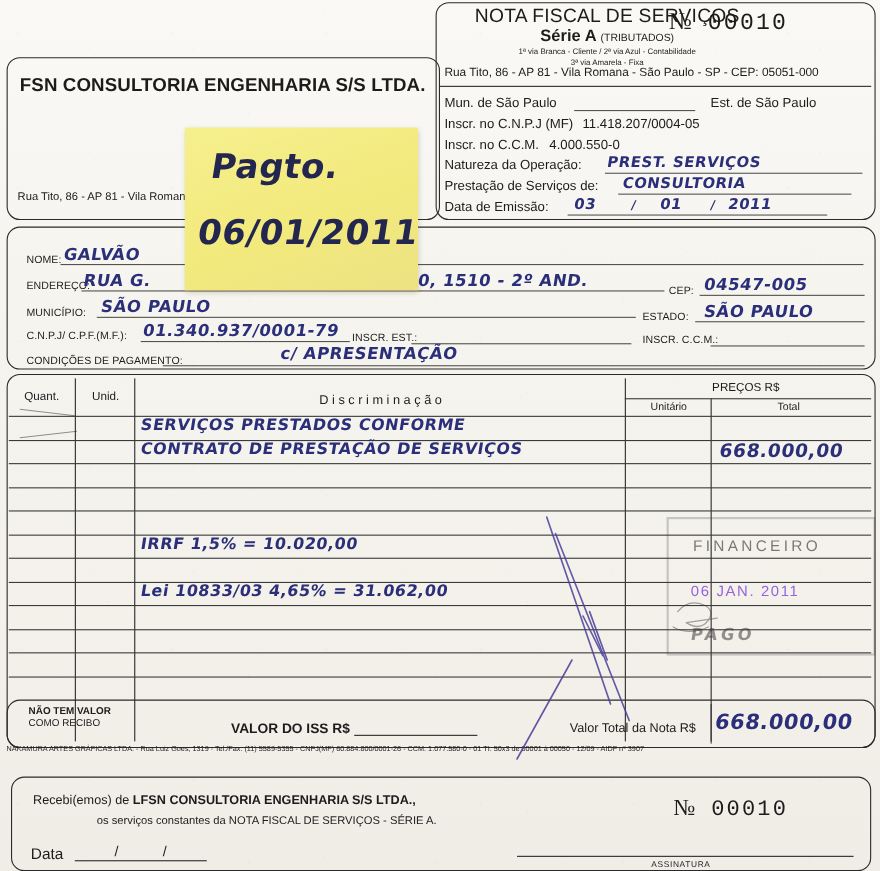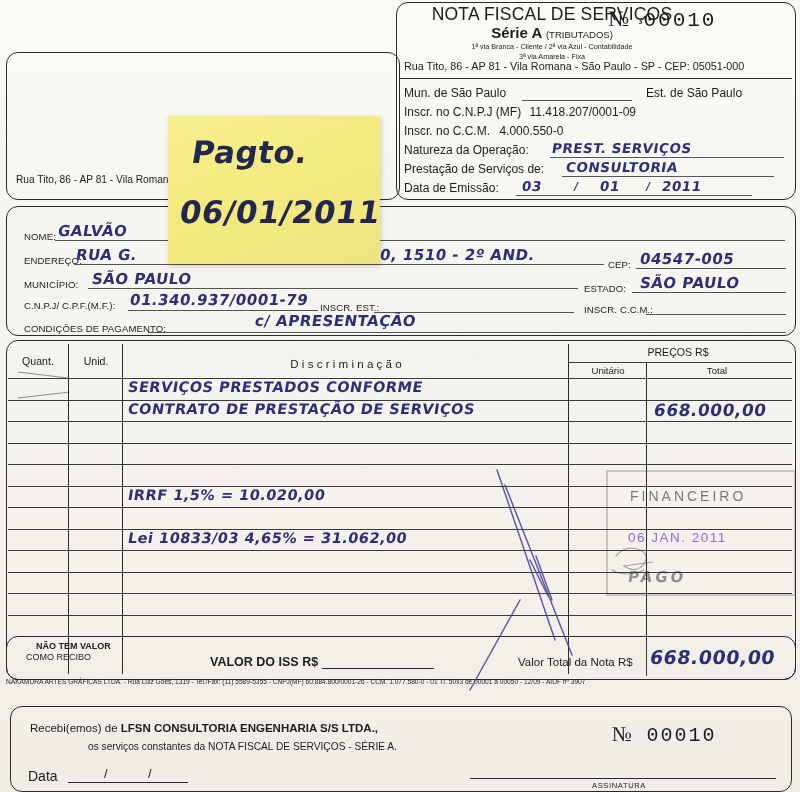--- a/index.html
+++ b/index.html
@@ -117,21 +117,21 @@
   <div class="hl" style="left:400px;top:78px;width:392px;"></div>
 
   <div class="print" id="hdrRows">
     <div class="row">
       <span>Mun. de São Paulo</span>
       <span style="position:absolute;left:242px;">Est. de São Paulo</span>
       <span class="fill" style="left:118px;right:160px;"></span>
     </div>
     <div class="row">
       <span>Inscr. no C.N.P.J (MF)</span>
-      <span style="margin-left:5px;">11.418.207/0001-09</span>
+      <span style="margin-left:5px;">11.418.207/0004-05</span>
     </div>
     <div class="row">
       <span>Inscr. no C.C.M.</span>
       <span style="margin-left:6px;">4.000.550-0</span>
     </div>
     <div class="row">
       <span>Natureza da Operação:</span>
       <span class="hand hv" style="left:148px;">PREST. SERVIÇOS</span>
       <span class="fill" style="left:146px;right:8px;"></span>
     </div>
@@ -145,20 +145,21 @@
       <span class="hand hv" style="left:118px;">03</span>
       <span class="hand hv" style="left:170px;font-size:11px;">/</span>
       <span class="hand hv" style="left:196px;">01</span>
       <span class="hand hv" style="left:242px;font-size:11px;">/</span>
       <span class="hand hv" style="left:258px;">2011</span>
       <span class="fill" style="left:112px;right:40px;"></span>
     </div>
   </div>
 
   <div class="bx" id="hdrLeft"></div>
+  <div class="print" id="coName">FSN CONSULTORIA ENGENHARIA S/S LTDA.</div>
   <div class="print" id="coAddr">Rua Tito, 86 - AP 81 - Vila Romana - São Paulo - SP - CEP: 05051-000</div>
 
   <div class="bx" id="cliBox"></div>
   <div class="print cl" id="cliTitle">AL OU DESTINATÁRIO</div>
 
   <div class="print cl" style="left:24px;top:231px;">NOME:</div>
   <div class="hand" style="position:absolute;left:58px;top:222px;font-size:15px;">GALVÃO</div>
   <div class="hand" style="position:absolute;left:350px;top:223px;font-size:15px;">S/A</div>
   <div class="ln" style="left:55px;top:240px;width:730px;"></div>
 
@@ -228,21 +229,21 @@
       <div class="hand" style="position: absolute; left: 128px; top: 486.5px; font-size: 14.5px; white-space: nowrap;">IRRF 1,5%     =      10.020,00</div>
       <div class="hand" style="position: absolute; left: 128px; top: 529.5px; font-size: 14.5px; white-space: nowrap;">Lei 10833/03  4,65% =  31.062,00</div>
     </div>
 
   <div id="stamp"></div>
   <div id="stampT">FINANCEIRO</div>
   <div id="stampD">06 JAN. 2011</div>
   <div id="stampP" class="hand">PAGO</div>
 
   <div class="bx" id="ftBox"></div>
-  <div class="print" style="position:absolute;left:36px;top:641px;font-size:9px;font-weight:bold;">NÃO TEM VALOR</div>
+  <div class="print" style="position:absolute;left:26px;top:641px;font-size:9px;font-weight:bold;">NÃO TEM VALOR</div>
   <div class="print" style="position:absolute;left:26px;top:652px;font-size:9px;font-weight:normal;">COMO RECIBO</div>
   <div class="print" style="position:absolute;left:210px;top:655px;font-size:12.5px;font-weight:bold;">VALOR DO ISS R$</div>
   <div class="ln" style="left:322px;top:668px;width:112px;border-bottom:1.4px solid #2a2a2a;"></div>
   <div class="print" style="position:absolute;left:518px;top:656px;font-size:11.5px;">Valor Total da Nota  R$</div>
   <div class="hand" style="position:absolute;left:650px;top:646px;font-size:19px;">668.000,00</div>
   <div class="vline" style="left:646px;top:640px;height:36px;border-left:1.2px solid #3a3a3a;"></div>
 
   <div class="print" id="nakam">NAKAMURA ARTES GRÁFICAS LTDA. - Rua Luiz Goes, 1319 - Tel./Fax: (11) 5589-5355 - CNPJ(MF) 60.884.800/0001-26 - CCM. 1.077.580-0 - 01 TI. 50x3 de 00001 à 00050  - 12/09  -  AIDF nº 3907</div>
 
   <div class="bx" id="rcBox"></div>

